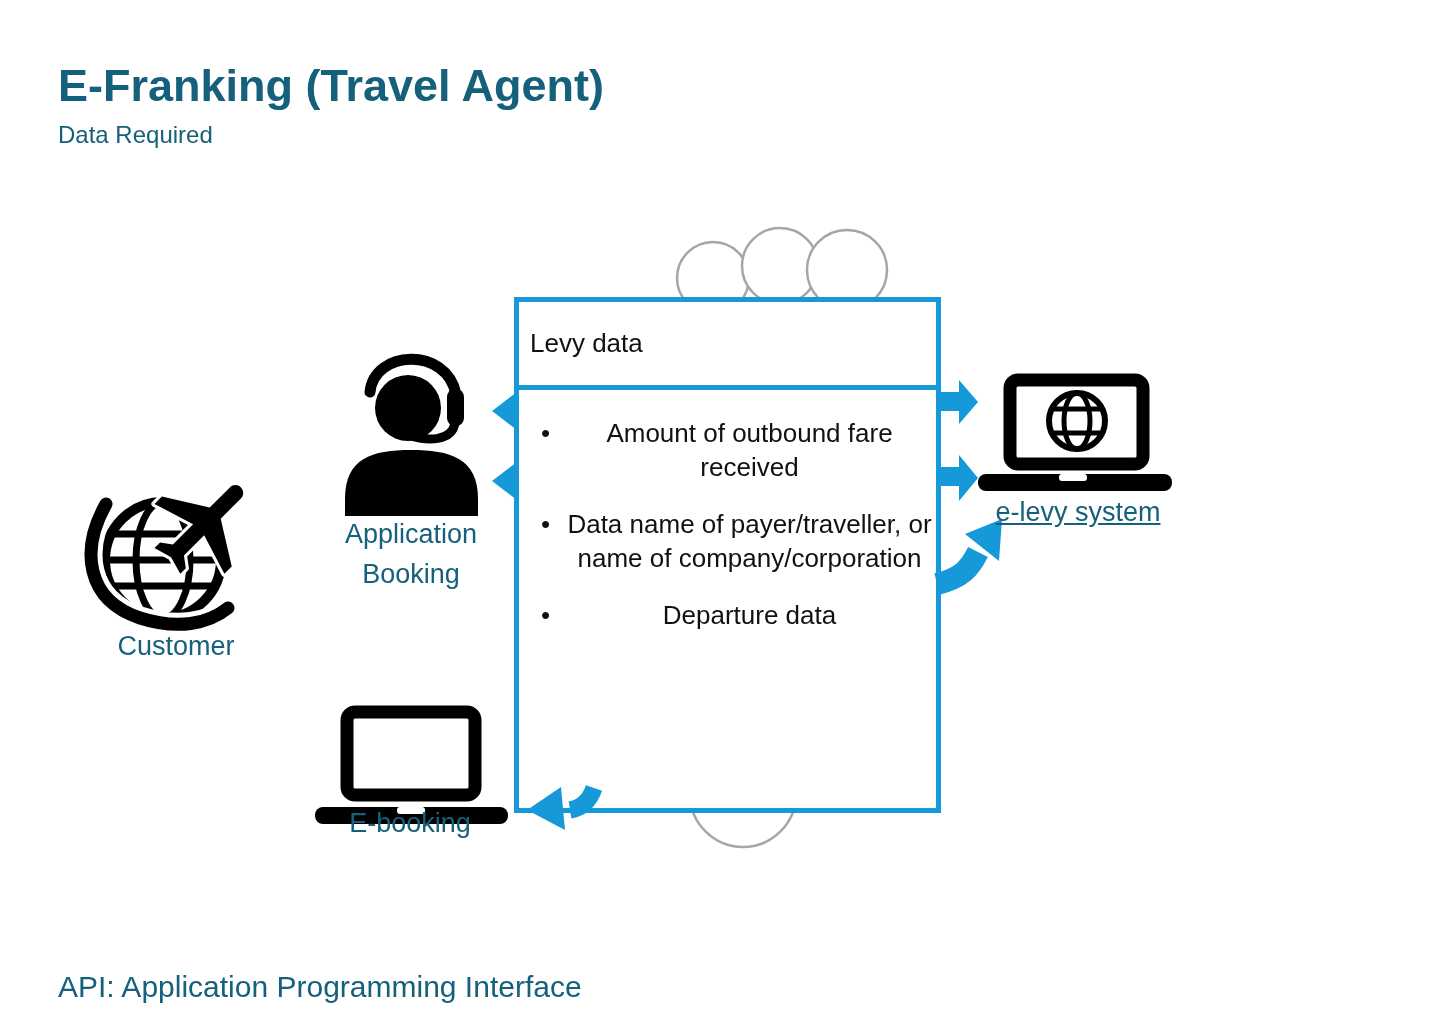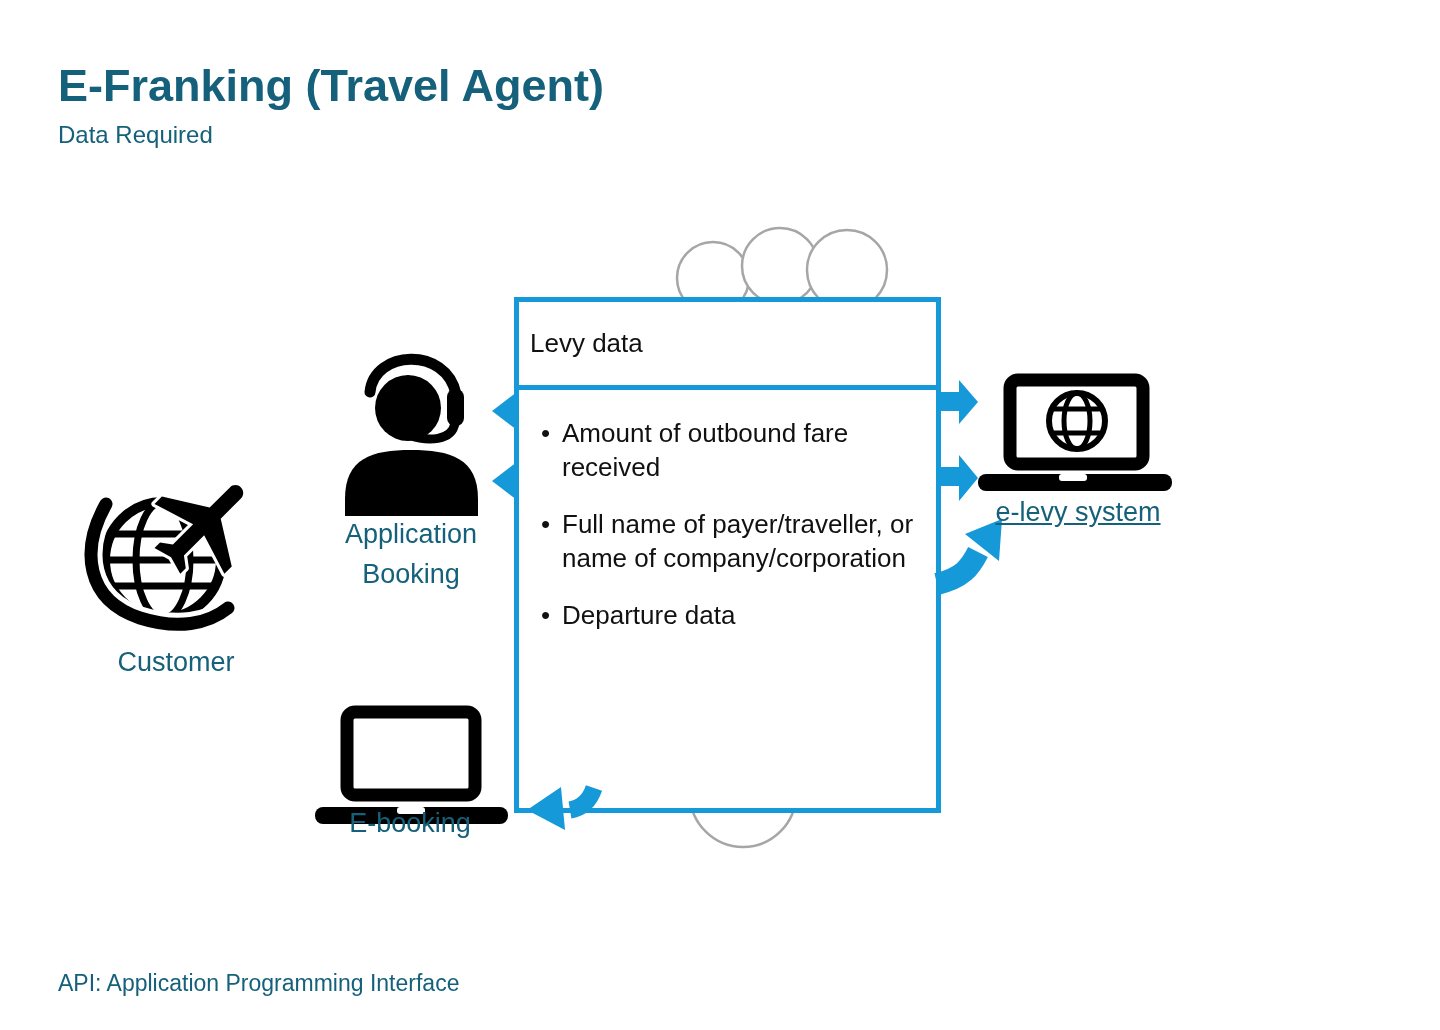--- a/index.html
+++ b/index.html
@@ -10,47 +10,47 @@
   .slide-title {
     position:absolute; left:58px; top:62px;
     font-size:45px; font-weight:bold; color:#15607A; line-height:1.05;
   }
   .slide-subtitle {
     position:absolute; left:58px; top:122px;
     font-size:24px; font-weight:normal; color:#15607A; line-height:1.05;
   }
   .slide-footer {
     position:absolute; left:58px; top:970px;
-    font-size:23px; color:#15607A;
+    font-size:30px; color:#15607A;
   }
   svg.layer { position:absolute; left:0; top:0; pointer-events:none; }
   #cloud-layer { z-index:0; }
   #art-layer { z-index:2; }
   .levy-box {
     position:absolute; z-index:1; left:514px; top:275px; width:427px; height:516px;
     border:5px solid #1699D8; background:#ffffff; box-sizing:border-box;margin-top:22px;
   }
   .levy-box-header {
     height:88px; box-sizing:border-box; border-bottom:5px solid #1699D8;
     display:flex; align-items:center; padding-left:11px;
     font-size:26px; color:#111111;
   }
   .levy-list { margin:0; padding:26px 0 0 22px; list-style:none; }
   .levy-list li {
     position:relative; width:375px; padding-left:21px; box-sizing:content-box;
-    font-size:26px; line-height:34px; color:#111111; margin-bottom:23px;
+    font-size:26px; line-height:34px; color:#111111; margin-bottom:23px;text-align:center;
   }
   .levy-list li::before {
     content:"\2022"; position:absolute; left:0; top:0; color:#111111;
   }
   .node-label {
     position:absolute; z-index:3; color:#15607A; font-size:27px;
     text-align:center; line-height:40px;
   }
-  #label-customer      { left:76px;  top:642px; width:200px; }
+  #label-customer      { left:76px;  top:626px; width:200px; }
   #label-conventional  { left:311px; top:514px; width:200px; }
   #label-ebooking      { left:310px; top:803px; width:200px; }
   #label-elevy         { left:978px; top:492px; width:200px;text-decoration:underline; }
 </style>
 </head>
 <body>
 
 <div class="slide">
 
   <svg id="cloud-layer" class="layer" width="1440" height="1030" viewBox="0 0 1440 1030">
@@ -63,21 +63,21 @@
     </g>
   </svg>
 
   <div class="slide-title">E-Franking (Travel Agent)</div>
   <div class="slide-subtitle">Data Required</div>
 
   <div class="levy-box">
     <div class="levy-box-header">Levy data</div>
     <ul class="levy-list">
       <li>Amount of outbound fare received</li>
-      <li>Full name of payer/traveller, or name of company/corporation</li>
+      <li>Data name of payer/traveller, or name of company/corporation</li>
       <li>Departure data</li>
     </ul>
   </div>
 
   <svg id="art-layer" class="layer" width="1440" height="1030" viewBox="0 0 1440 1030">
 
     <g>
       <g fill="none" stroke="#000000">
         <circle cx="163" cy="560" r="58" stroke-width="10"></circle>
         <ellipse cx="163" cy="560" rx="27" ry="58" stroke-width="7"></ellipse>

